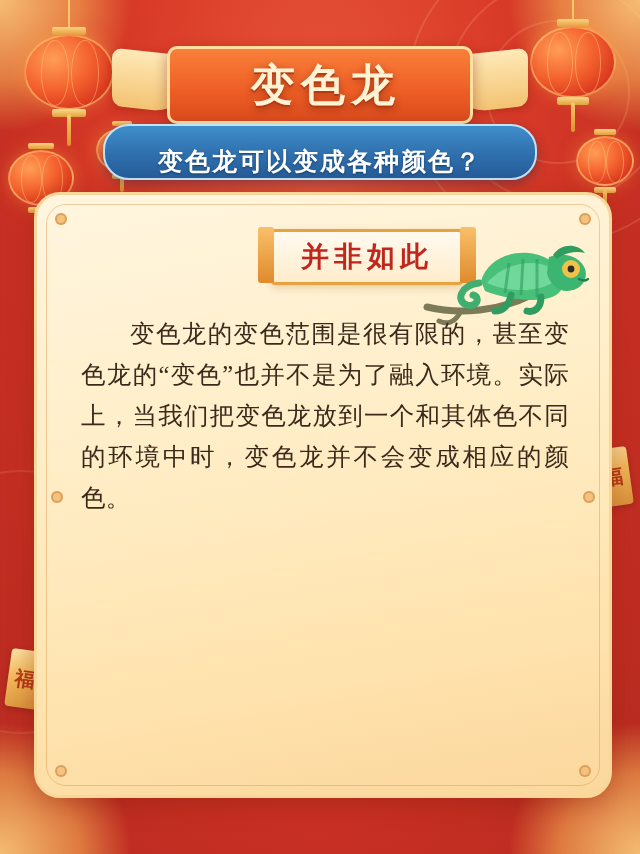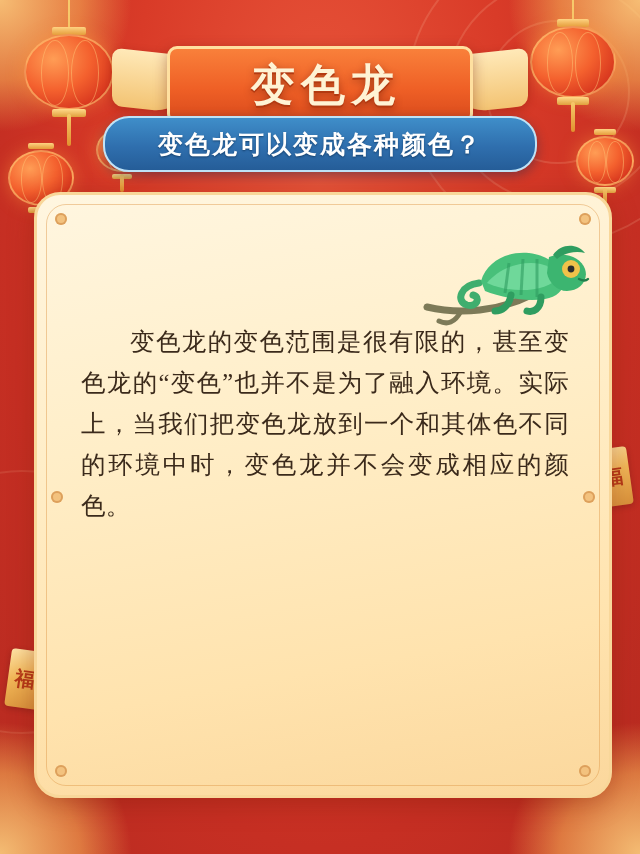--- a/index.html
+++ b/index.html
@@ -175,30 +175,30 @@
     letter-spacing: 6px;
     color: #fff3d4;
     text-shadow: 0 2px 0 #b33a11, 0 3px 8px rgba(80,10,0,0.45);
     margin-left: 12px;
   }
 
   
   .ribbon {
     position: absolute;
     left: 50%;
-    top: 116px;
+    top: 124px;
     transform: translateX(-50%);
     width: 430px;
     height: 52px;
     border-radius: 26px;
     background: linear-gradient(180deg, #3f8ec9 0%, #2f6fae 55%, #255d98 100%);
     border: 2px solid #bfe3f7;
     box-shadow: 0 4px 12px rgba(10,40,80,0.4);
     display: flex;
-    align-items: center;
+    align-items: flex-end;
     justify-content: center;
   }
   .ribbon-text {
     font-family: "Liberation Serif", serif;
     font-size: 25px;
     font-weight: bold;
     color: #ffffff;
     letter-spacing: 2px;
     text-shadow: 0 1px 2px rgba(0,30,60,0.55);
   }
@@ -253,21 +253,21 @@
     left: 44px;
     right: 40px;
     top: 118px;
     font-family: "Liberation Serif", serif;
     font-size: 24.5px;
     line-height: 41px;
     color: #3b2a1b;
     letter-spacing: 0.3px;
     text-align: justify;
   }
-  .body-text p { margin: 8px 0 16px 0; text-indent: 2em; }
+  .body-text p { margin: 0 0 16px 0; text-indent: 2em; }
   .hl-red {
     color: #c8341c;
     font-weight: bold;
   }
   .hl-mark {
     color: #c8341c;
     font-weight: bold;
     background: linear-gradient(180deg, rgba(255,255,255,0) 55%, rgba(255,214,120,0.85) 55%);
     padding-bottom: 1px;
   }
@@ -338,20 +338,23 @@
   </div>
 
   <div class="card">
     <div class="card-notch" style="left:18px; top:18px;"></div>
     <div class="card-notch" style="right:18px; top:18px;"></div>
     <div class="card-notch" style="left:18px; bottom:18px;"></div>
     <div class="card-notch" style="right:18px; bottom:18px;"></div>
     <div class="card-notch" style="left:14px; top:296px;"></div>
     <div class="card-notch" style="right:14px; top:296px;"></div>
 
+    <div class="answer-banner">
+      <span class="answer-text">并非如此</span>
+    </div>
 
     <div class="chameleon">
       <svg viewBox="0 0 170 130" width="170" height="130" aria-hidden="true">
 
         <path d="M6 96 C40 104 78 100 110 84 C128 76 140 66 150 58" stroke="#7d7a58" stroke-width="7" fill="none" stroke-linecap="round"></path>
         <path d="M40 100 C34 112 26 114 18 110" stroke="#7d7a58" stroke-width="5" fill="none" stroke-linecap="round"></path>
 
         <path d="M58 72 C40 74 34 90 46 94 C56 97 60 86 52 84" stroke="#3fae6e" stroke-width="7" fill="none" stroke-linecap="round"></path>
 
         <path d="M60 70 C66 50 86 40 108 42 C126 44 138 54 142 64

